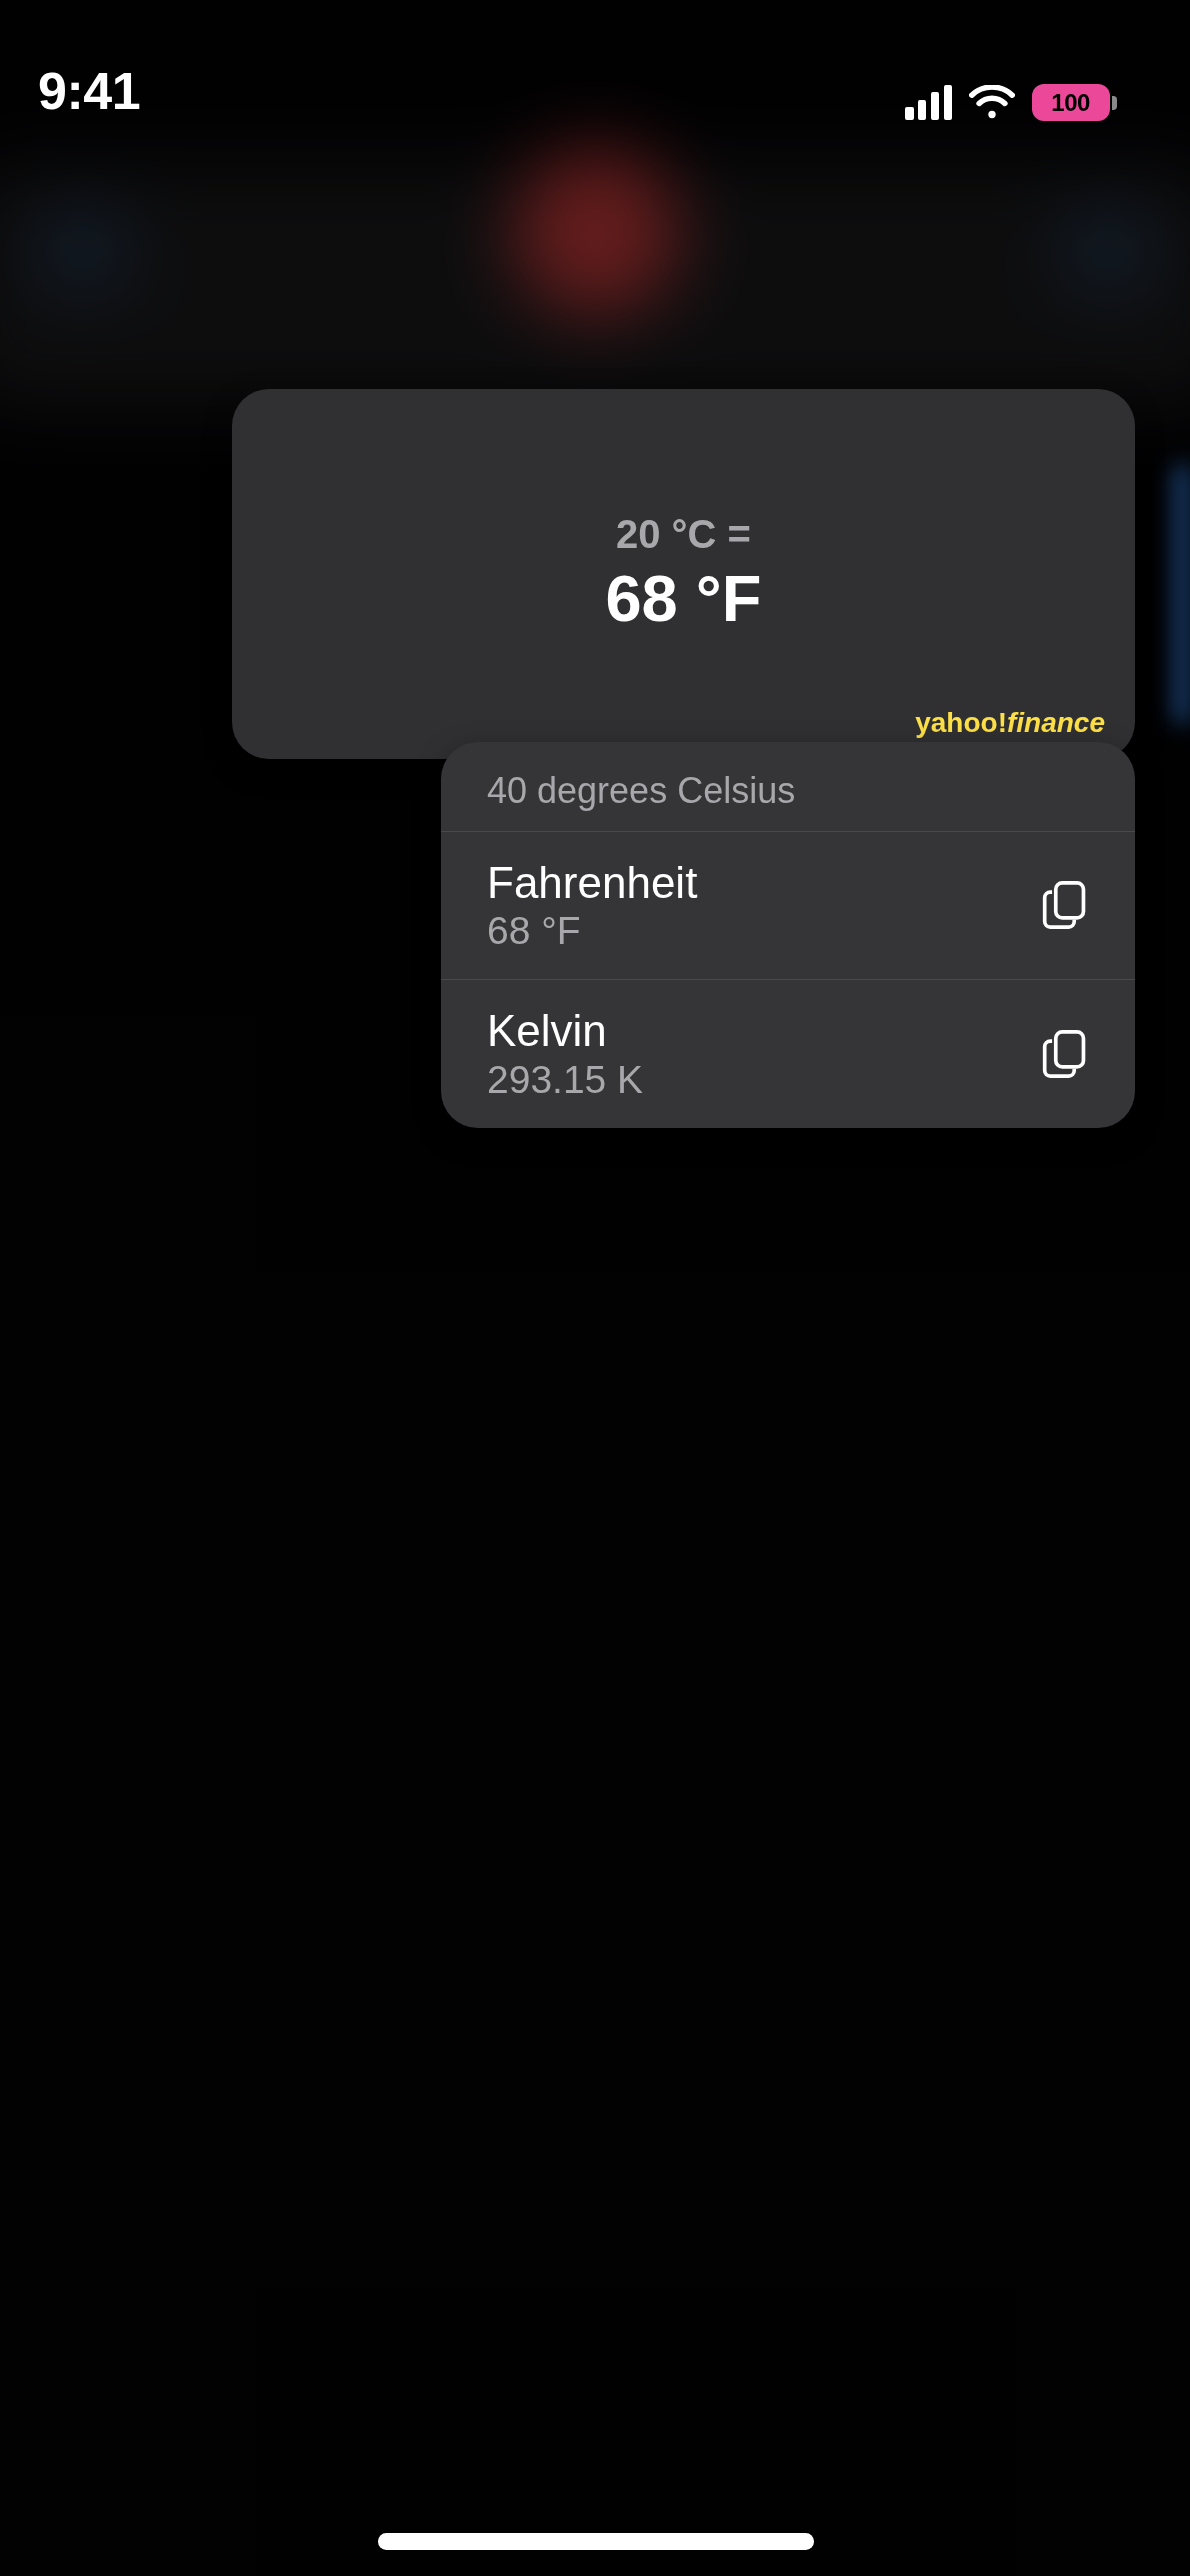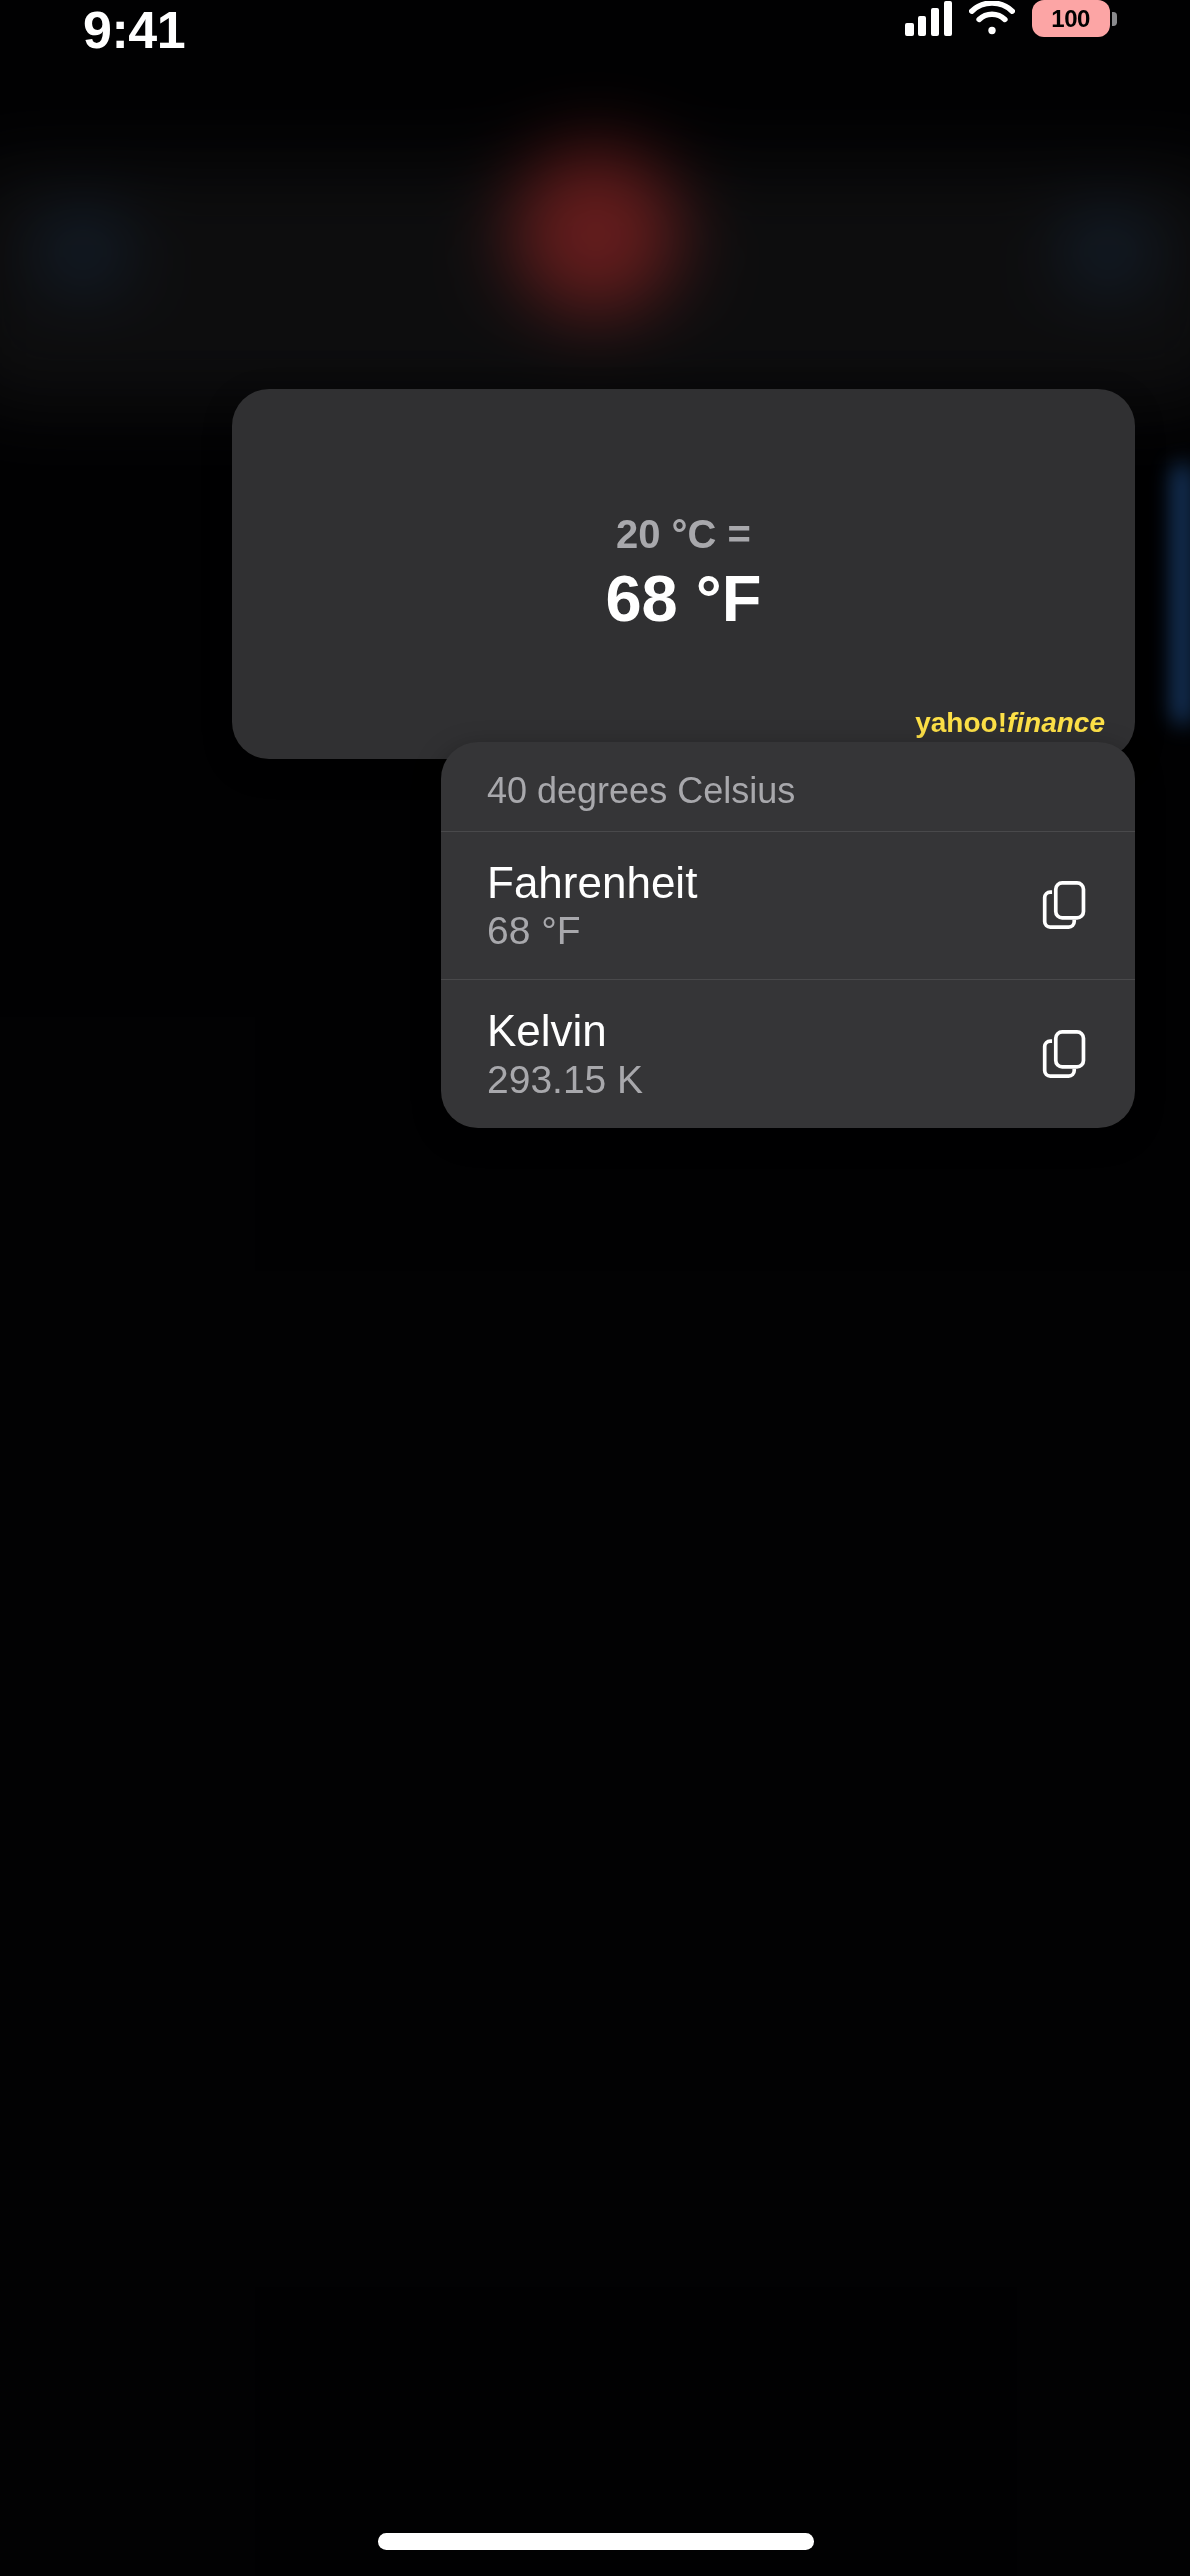--- a/index.html
+++ b/index.html
@@ -87,23 +87,23 @@
     }
 
     
     .status-bar {
       position: absolute;
       top: 0;
       left: 0;
       right: 0;
       height: 121px;
       display: flex;
-      align-items: flex-start;
+      align-items: flex-end;
       justify-content: space-between;
-      padding: 0 74px 0 83px;
+      padding: 0 74px 0 38px;
       z-index: 100;
     }
     .status-time {
       font-size: 52px;
       font-weight: 600;
       color: #ffffff;
       letter-spacing: -0.5px;
     }
     .status-right {
       display: flex;
@@ -130,21 +130,21 @@
     .wifi-icon svg { display:block; }
 
     .battery {
       display: flex;
       align-items: center;
     }
     .battery-body {
       width: 78px;
       height: 37px;
       border-radius: 12px;
-      background: #fca5a5;
+      background: #ec4899;
       display: flex;
       align-items: center;
       justify-content: center;
       color: #000000;
       font-size: 24px;
       font-weight: 700;
       letter-spacing: -0.5px;
     }
     .battery-tip {
       width: 4.6px;

